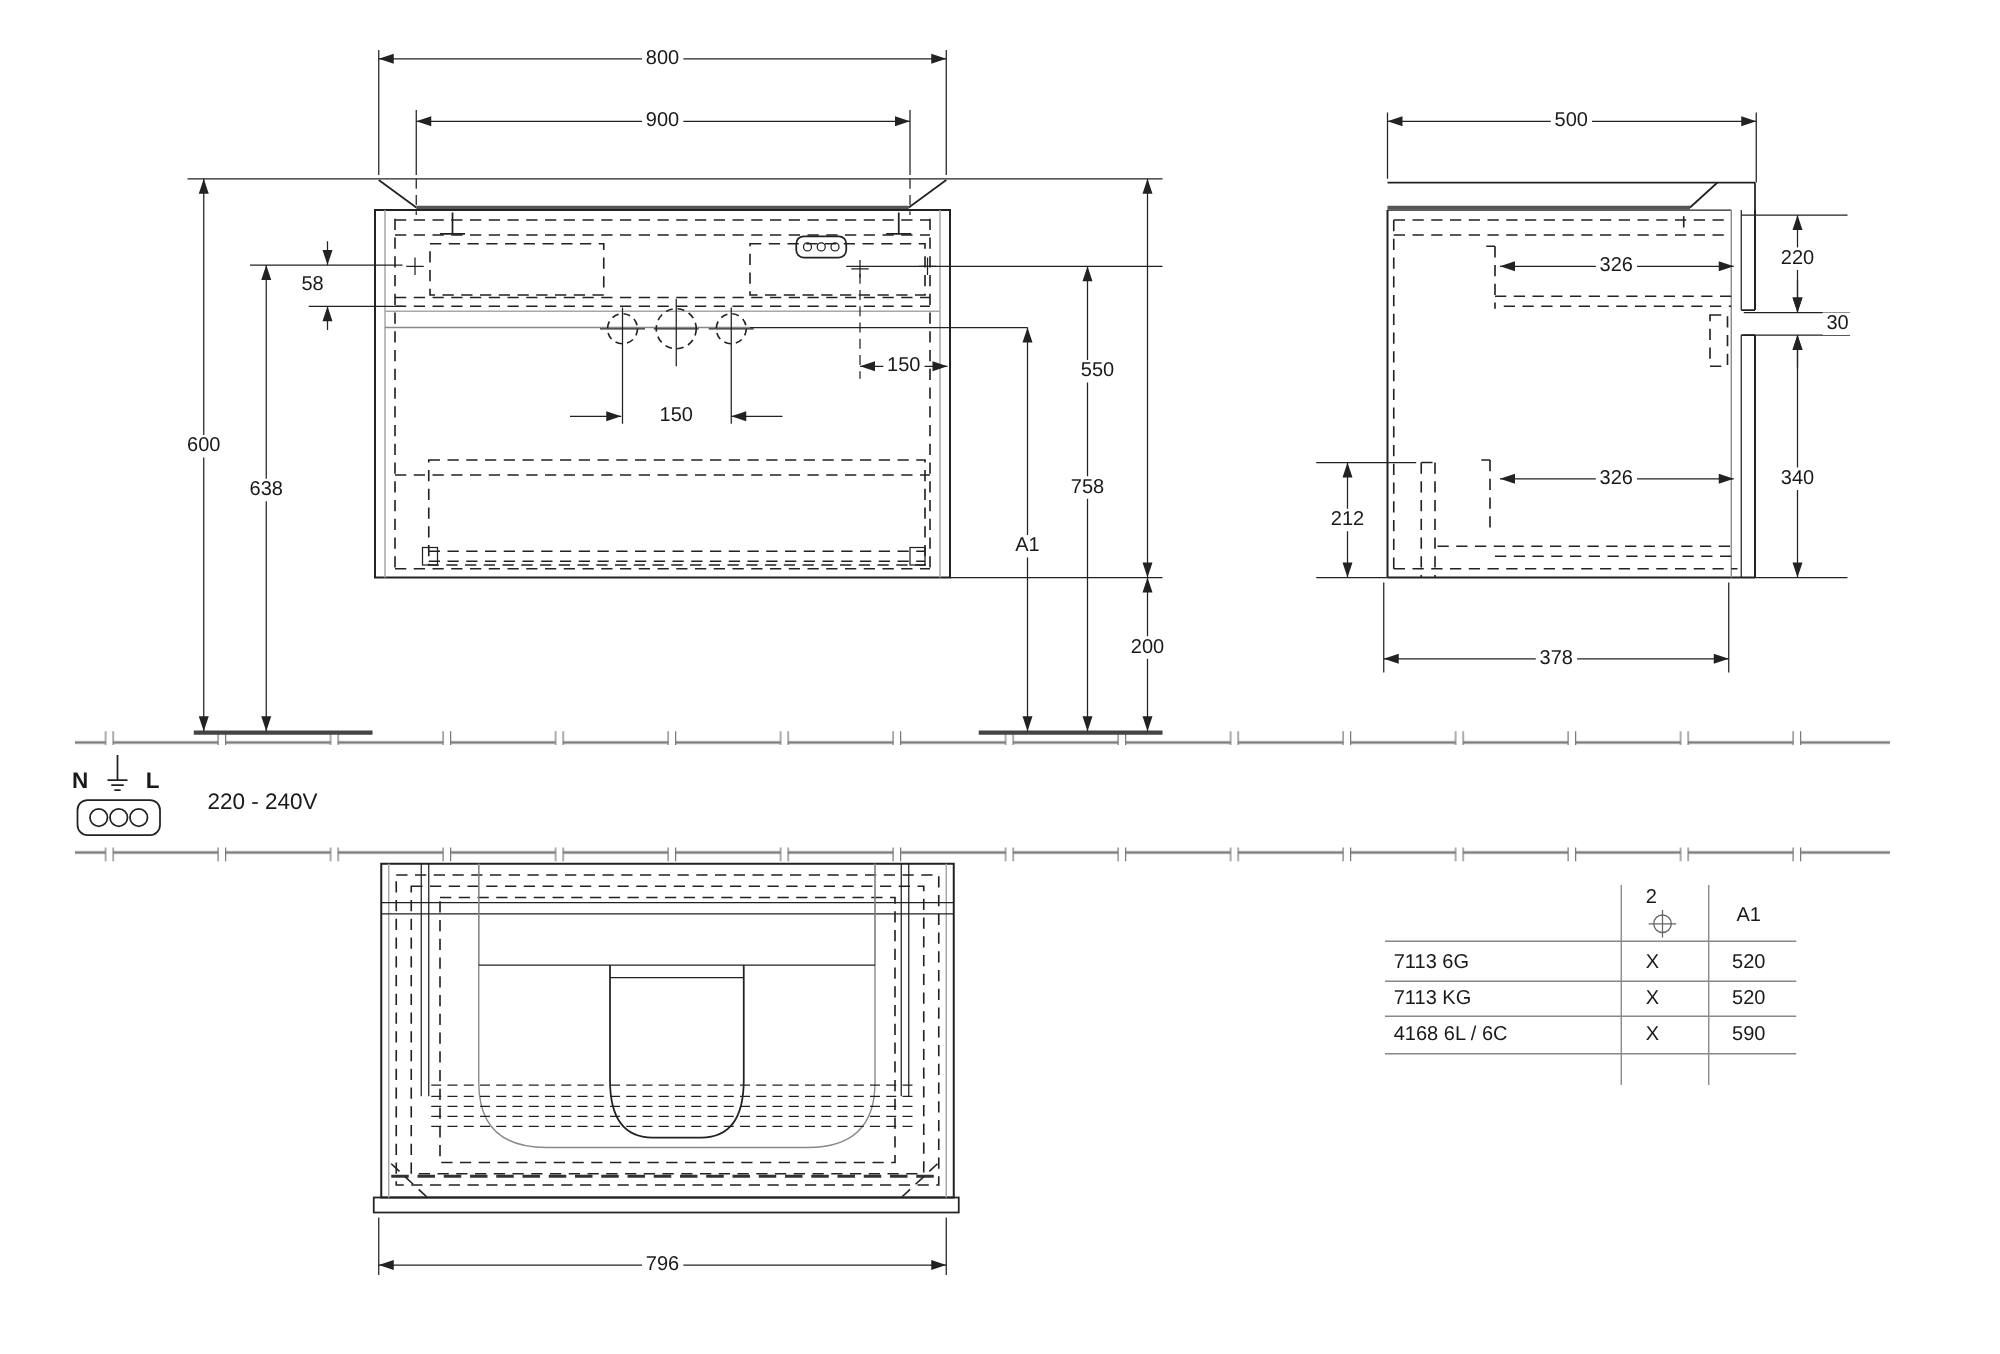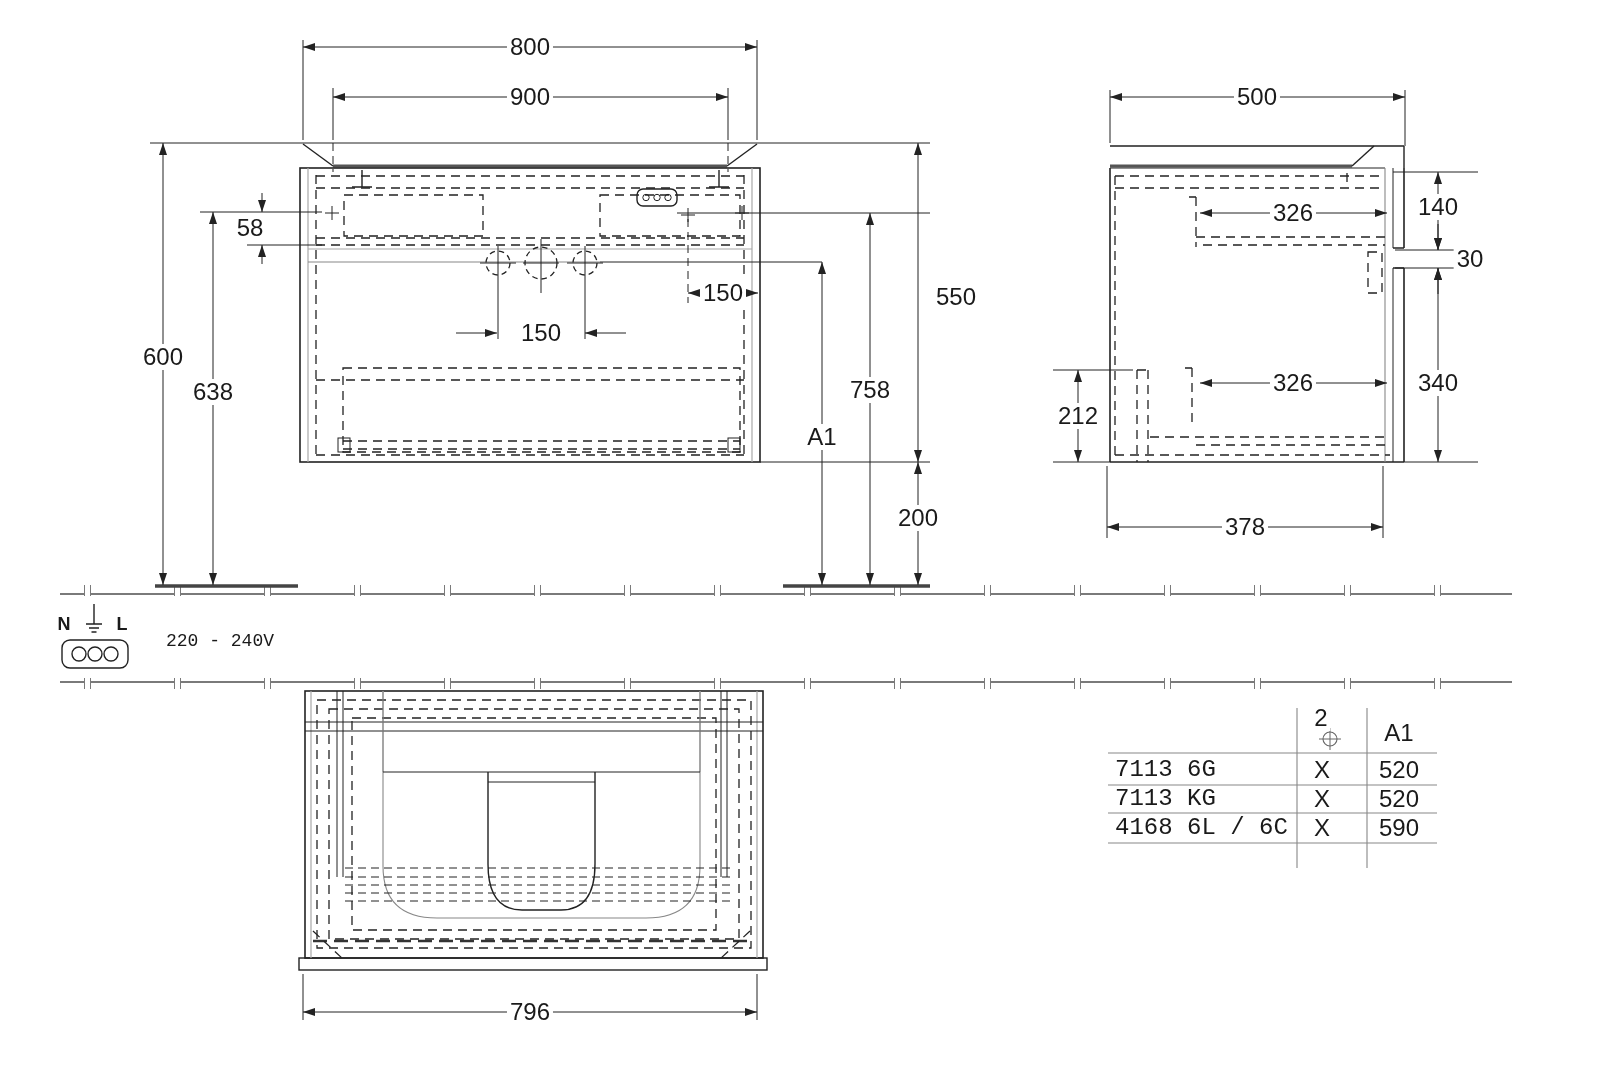--- a/index.html
+++ b/index.html
@@ -10,23 +10,23 @@
   .s15{stroke:#222;stroke-width:1.6;fill:none;}
   .thin{stroke:#222;stroke-width:1;fill:none;}
   .sg{stroke:#a8a8a8;stroke-width:1.2;fill:none;}
   .sg2{stroke:#888;stroke-width:1.1;fill:none;}
   .sth{stroke:#555;stroke-width:3;fill:none;}
   .sd{stroke:#222;stroke-width:1.3;fill:none;stroke-dasharray:9 6;}
   .sdt{stroke:#222;stroke-width:1;fill:none;stroke-dasharray:8 5;}
   .sc{stroke:#222;stroke-width:1.3;fill:none;stroke-dasharray:5.5 4;}
   .dimln{stroke:#222;stroke-width:1;fill:none;}
   .dark3{stroke:#444;stroke-width:3.4;fill:none;}
-  .dim{position:absolute;transform:translate(-50%,-50%);font-size:24px;line-height:1;
+  .dim{position:absolute;transform:translate(-50%,-50%);font-size:16px;line-height:1;
        background:#fff;padding:1px 3px;white-space:nowrap;}
-  .dim.nolift{transform:translate(0,-50%);font-family:Liberation Mono, monospace;}
+  .dim.nolift{transform:translate(0,-50%);}
   .small{font-size:18px;}
   .bold{font-weight:bold;}
 </style>
 </head>
 <body>
 
 <div class="canvas">
 
 <svg width="1600" height="1083" viewBox="0 0 1600 1083">
   <defs>
@@ -176,28 +176,28 @@
   </g>
 </svg>
 
 <div class="dim" style="left:530px;top:47px">800</div>
 <div class="dim" style="left:530px;top:97px">900</div>
 <div class="dim" style="left:250px;top:228px">58</div>
 <div class="dim" style="left:541px;top:333px">150</div>
 <div class="dim" style="left:723px;top:293px">150</div>
 <div class="dim" style="left:163px;top:357px">600</div>
 <div class="dim" style="left:213px;top:392px">638</div>
-<div class="dim" style="left:956px;top:297px">550</div>
+<div class="dim" style="left:878px;top:297px">550</div>
 <div class="dim" style="left:870px;top:390px">758</div>
 <div class="dim" style="left:822px;top:437px">A1</div>
 <div class="dim" style="left:918px;top:518px">200</div>
 
 <div class="dim" style="left:1257px;top:97px">500</div>
 <div class="dim" style="left:1293px;top:213px">326</div>
-<div class="dim" style="left:1438px;top:207px">140</div>
+<div class="dim" style="left:1438px;top:207px">220</div>
 <div class="dim" style="left:1470px;top:259px">30</div>
 <div class="dim" style="left:1438px;top:383px">340</div>
 <div class="dim" style="left:1293px;top:383px">326</div>
 <div class="dim" style="left:1078px;top:416px">212</div>
 <div class="dim" style="left:1245px;top:527px">378</div>
 
 <div class="dim" style="left:530px;top:1012px">796</div>
 
 <div class="dim small bold" style="left:64px;top:624px">N</div>
 <div class="dim small bold" style="left:122px;top:624px">L</div>

